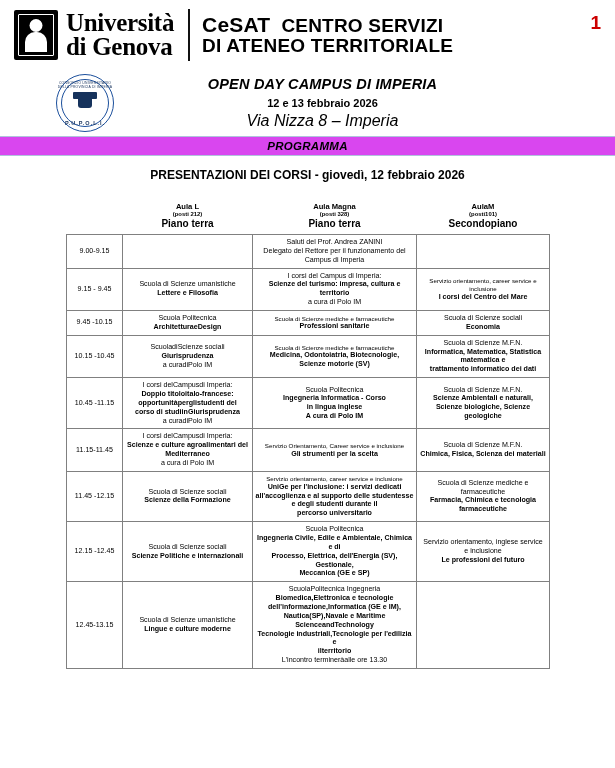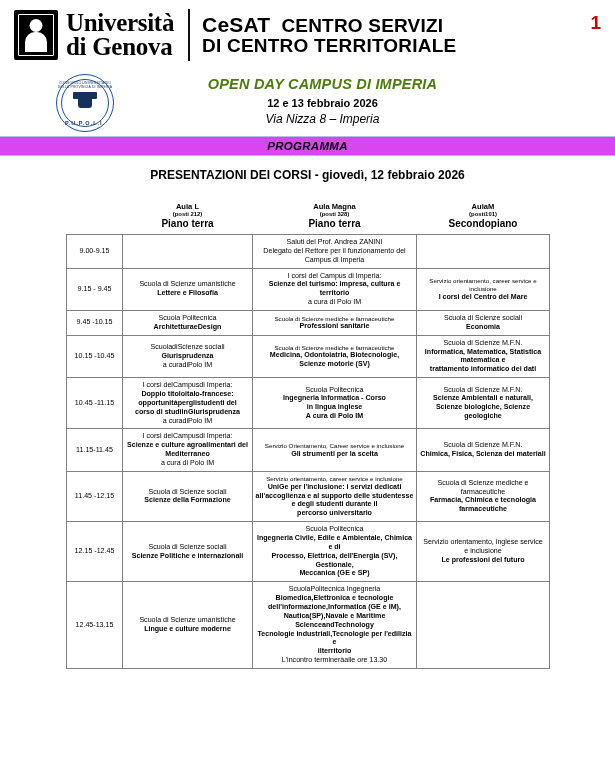--- a/index.html
+++ b/index.html
@@ -131,38 +131,38 @@
   .pupoli .txt-top {
     position: absolute;
     left: 0; right: 0; top: 6px;
     text-align: center;
     font-size: 3.4px;
     letter-spacing: 0.2px;
     color: #16325c;
   }
   .openday {
     text-align: center;
-    color: #4d7c0f;
+    color: #000000;
     font-style: italic;
     font-weight: bold;
     font-size: 14.5px;
     letter-spacing: 0.2px;
     padding-left: 30px;
   }
   .dates {
     text-align: center;
     font-weight: bold;
     font-size: 11px;
     margin-top: 5px;
     padding-left: 30px;
   }
   .place {
     text-align: center;
     font-style: italic;
-    font-size: 12px;
+    font-size: 16px;
     margin-top: 3px;
     padding-left: 30px;
   }
 
   
   .banner {
     margin-top: 4px;
     background: #d946ef;
     border-top: 1px solid #b0c2dc;
     border-bottom: 1px solid #b0c2dc;
@@ -243,21 +243,21 @@
         <div>Università</div>
         <div class="l2">di Genova</div>
       </div>
     </div>
     <div class="vbar"></div>
     <div class="cesat">
       <div class="row1">
         <span class="big">CeSAT</span>
         &nbsp;<span>CENTRO SERVIZI</span>
       </div>
-      <div class="row2">DI CENTRO TERRITORIALE</div>
+      <div class="row2">DI ATENEO TERRITORIALE</div>
     </div>
     <div class="page-num">1</div>
   </div>
 
   <div class="titleblock">
     <div class="pupoli">
       <div class="ring"></div>
       <div class="txt-top">CONSORZIO UNIVERSITARIO DELLA PROVINCIA DI IMPERIA</div>
       <div class="cap"></div>
       <div class="cap2"></div>

